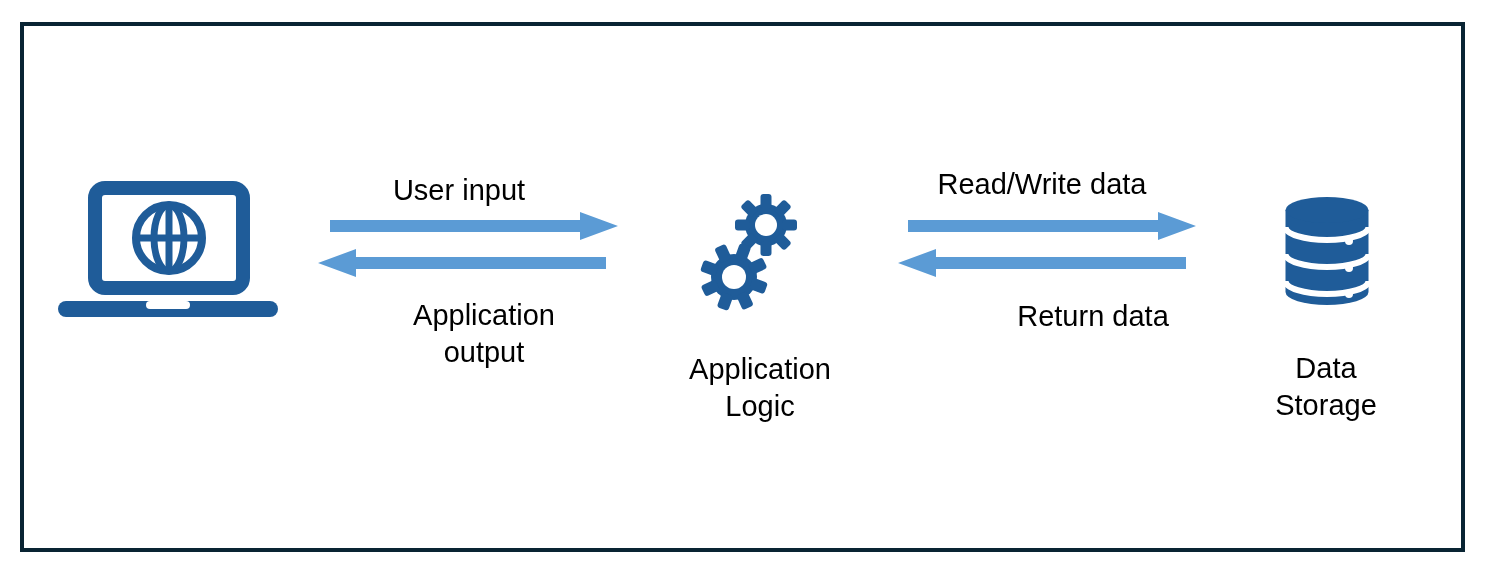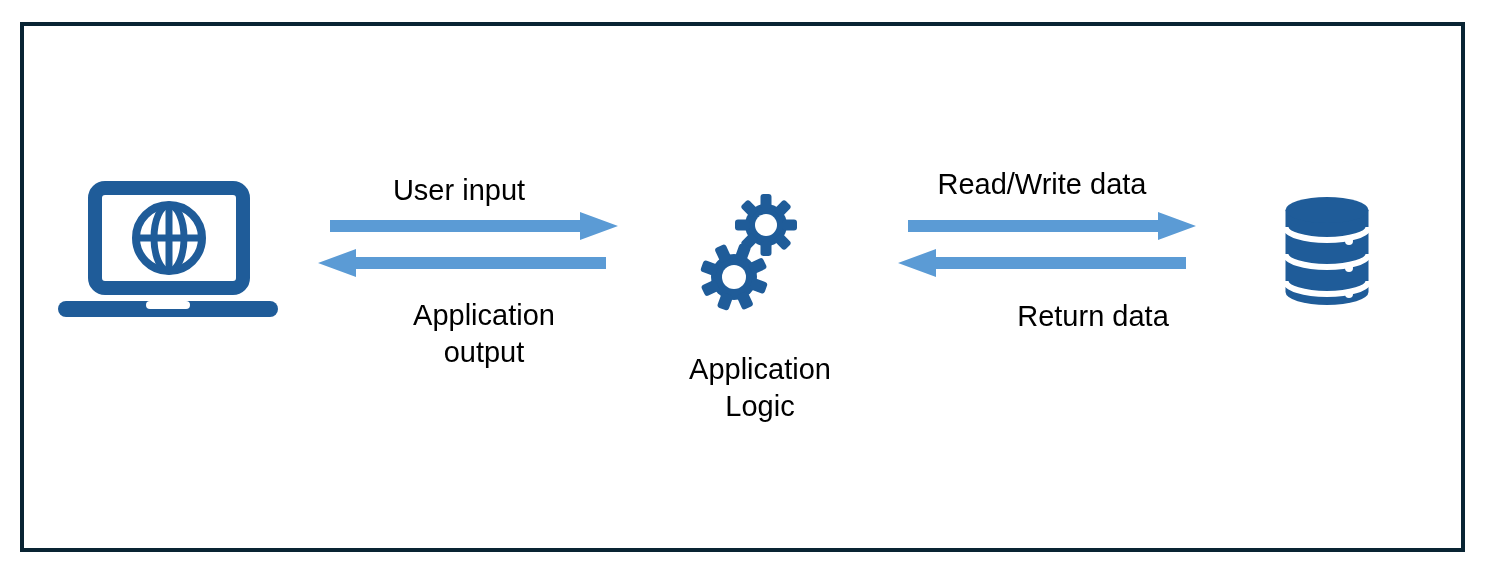--- a/index.html
+++ b/index.html
@@ -129,14 +129,16 @@
         <path d="M3.5,58 a41.5,13 0 0 0 83,0"></path>
         <path d="M3.5,85 a41.5,13 0 0 0 83,0"></path>
       </g>
       <g fill="#fff">
         <circle cx="67" cy="45" r="4"></circle>
         <circle cx="67" cy="72" r="4"></circle>
         <circle cx="67" cy="98" r="4"></circle>
       </g>
     </svg>
   </div>
+  <div class="label" style="left:1326px;top:350px;">Data
+Storage</div>
 
 </div>
 
 </body></html>

